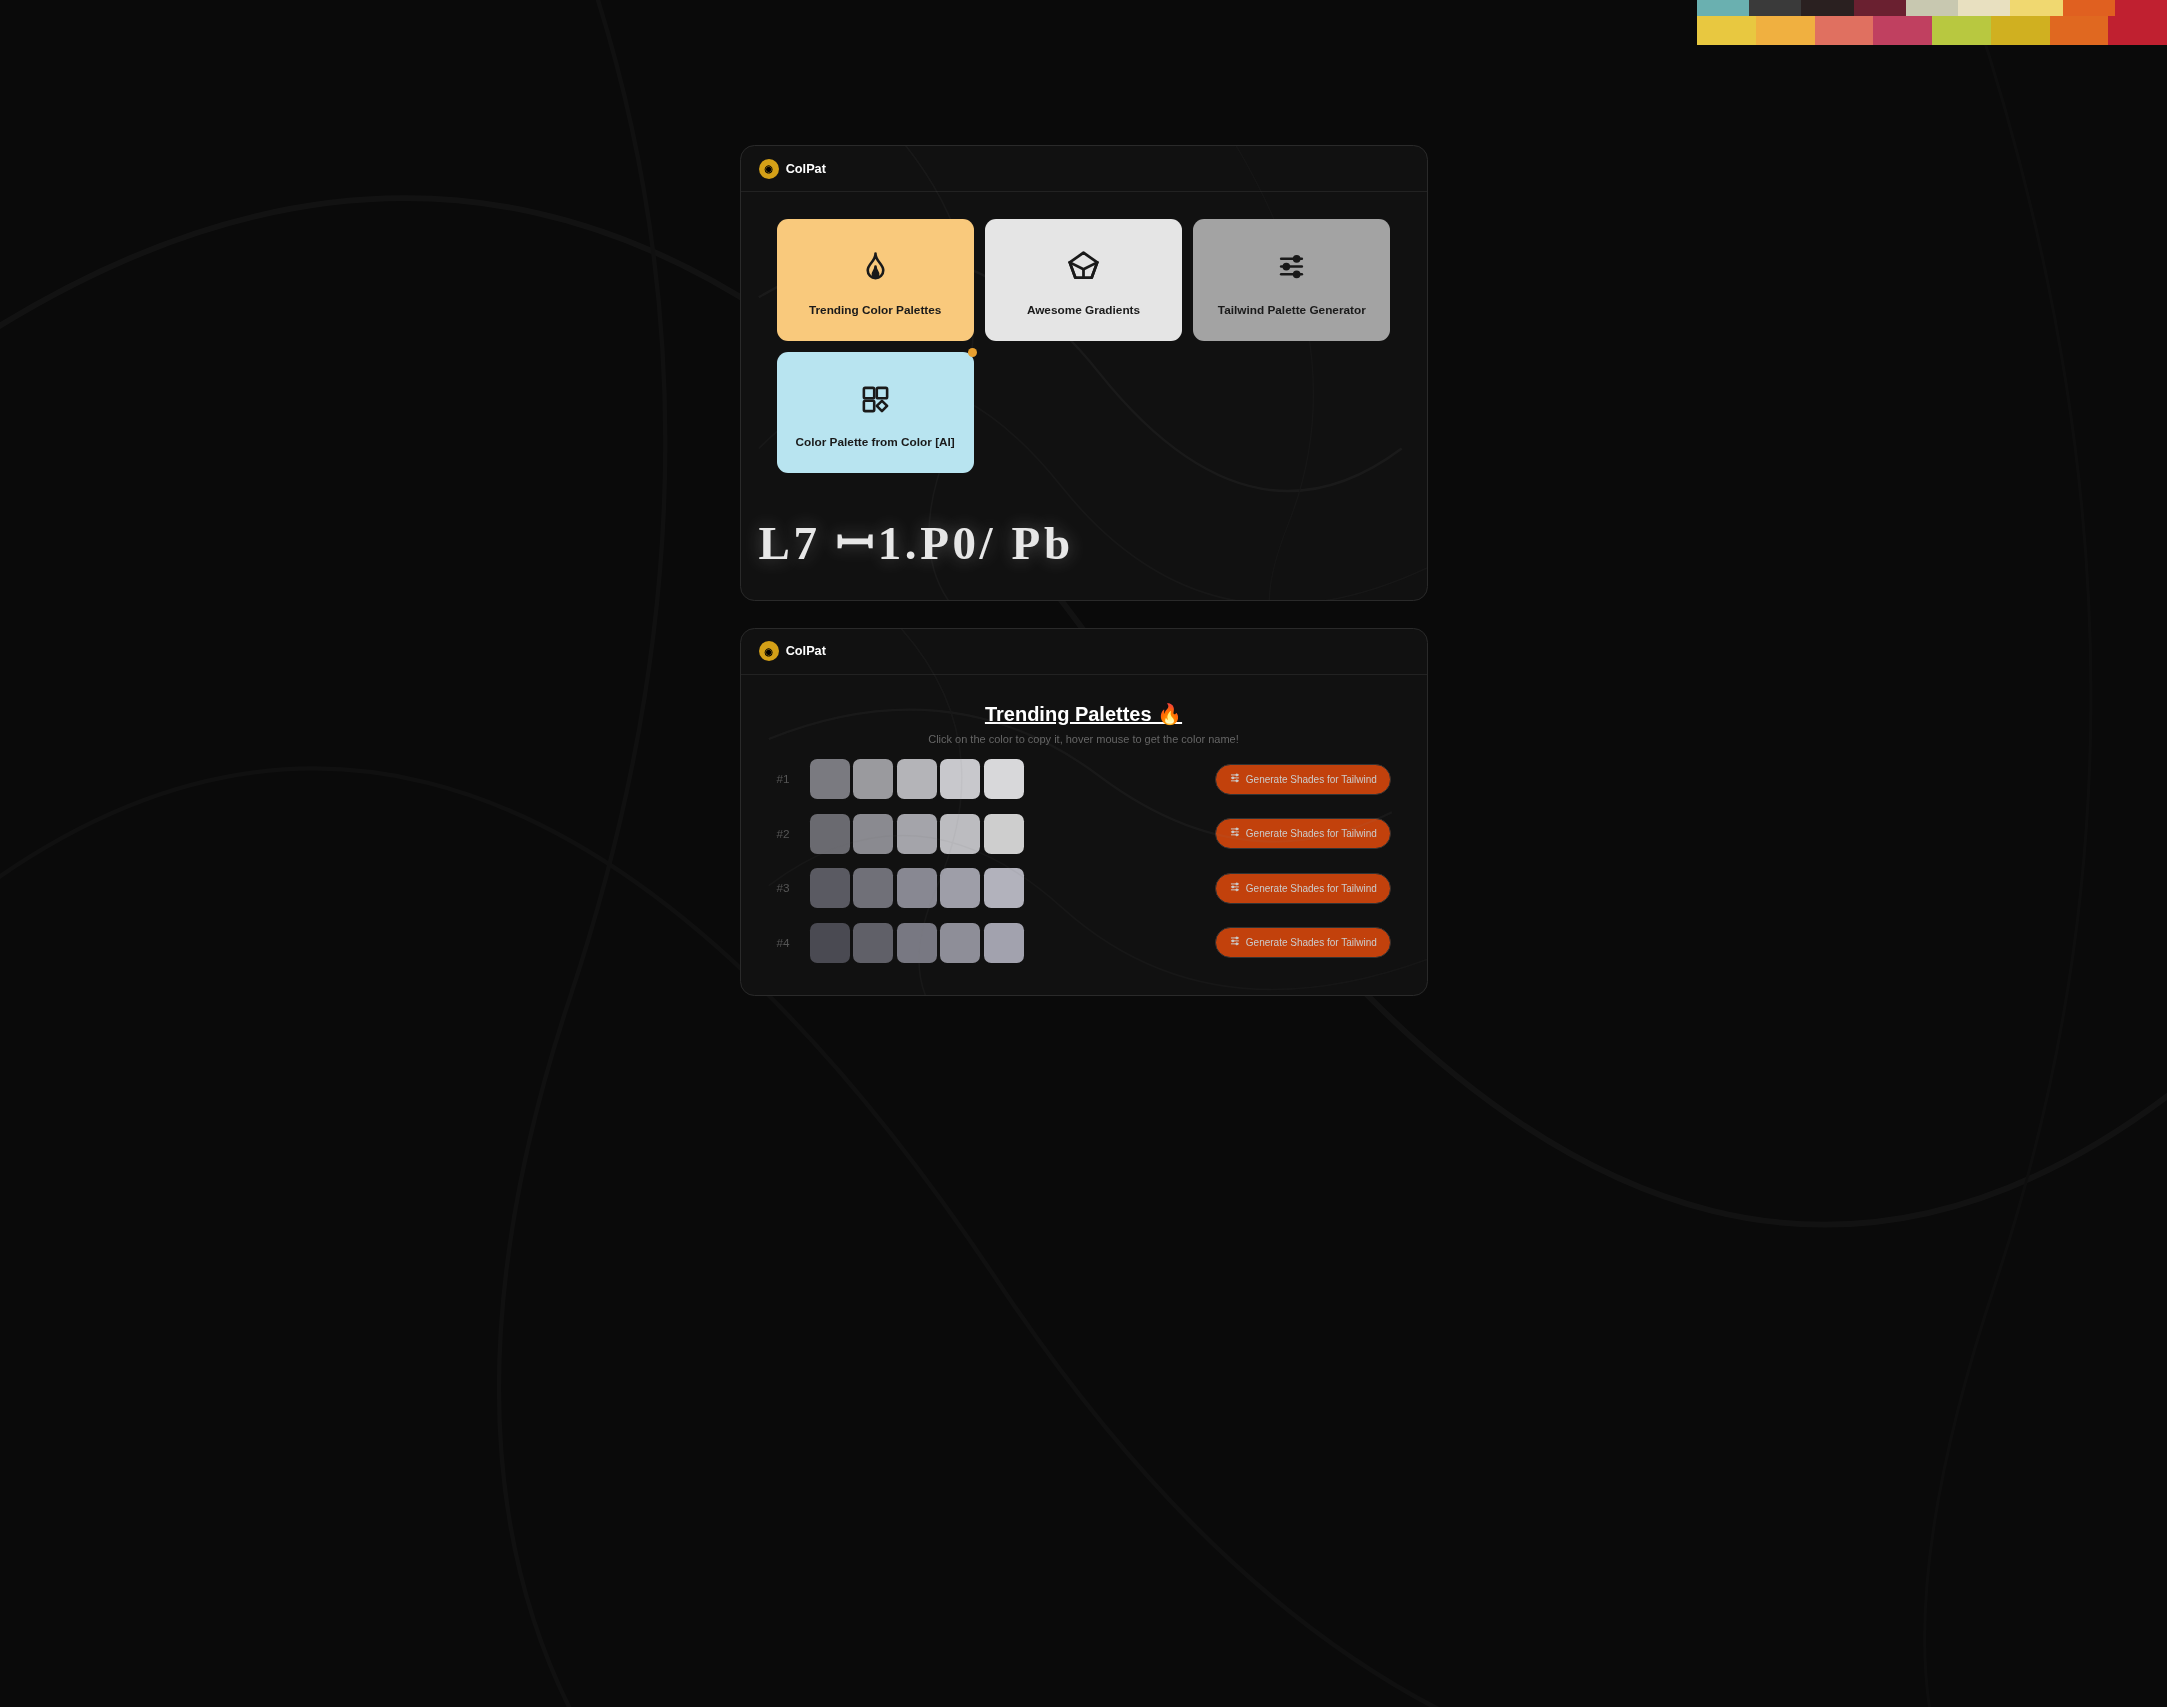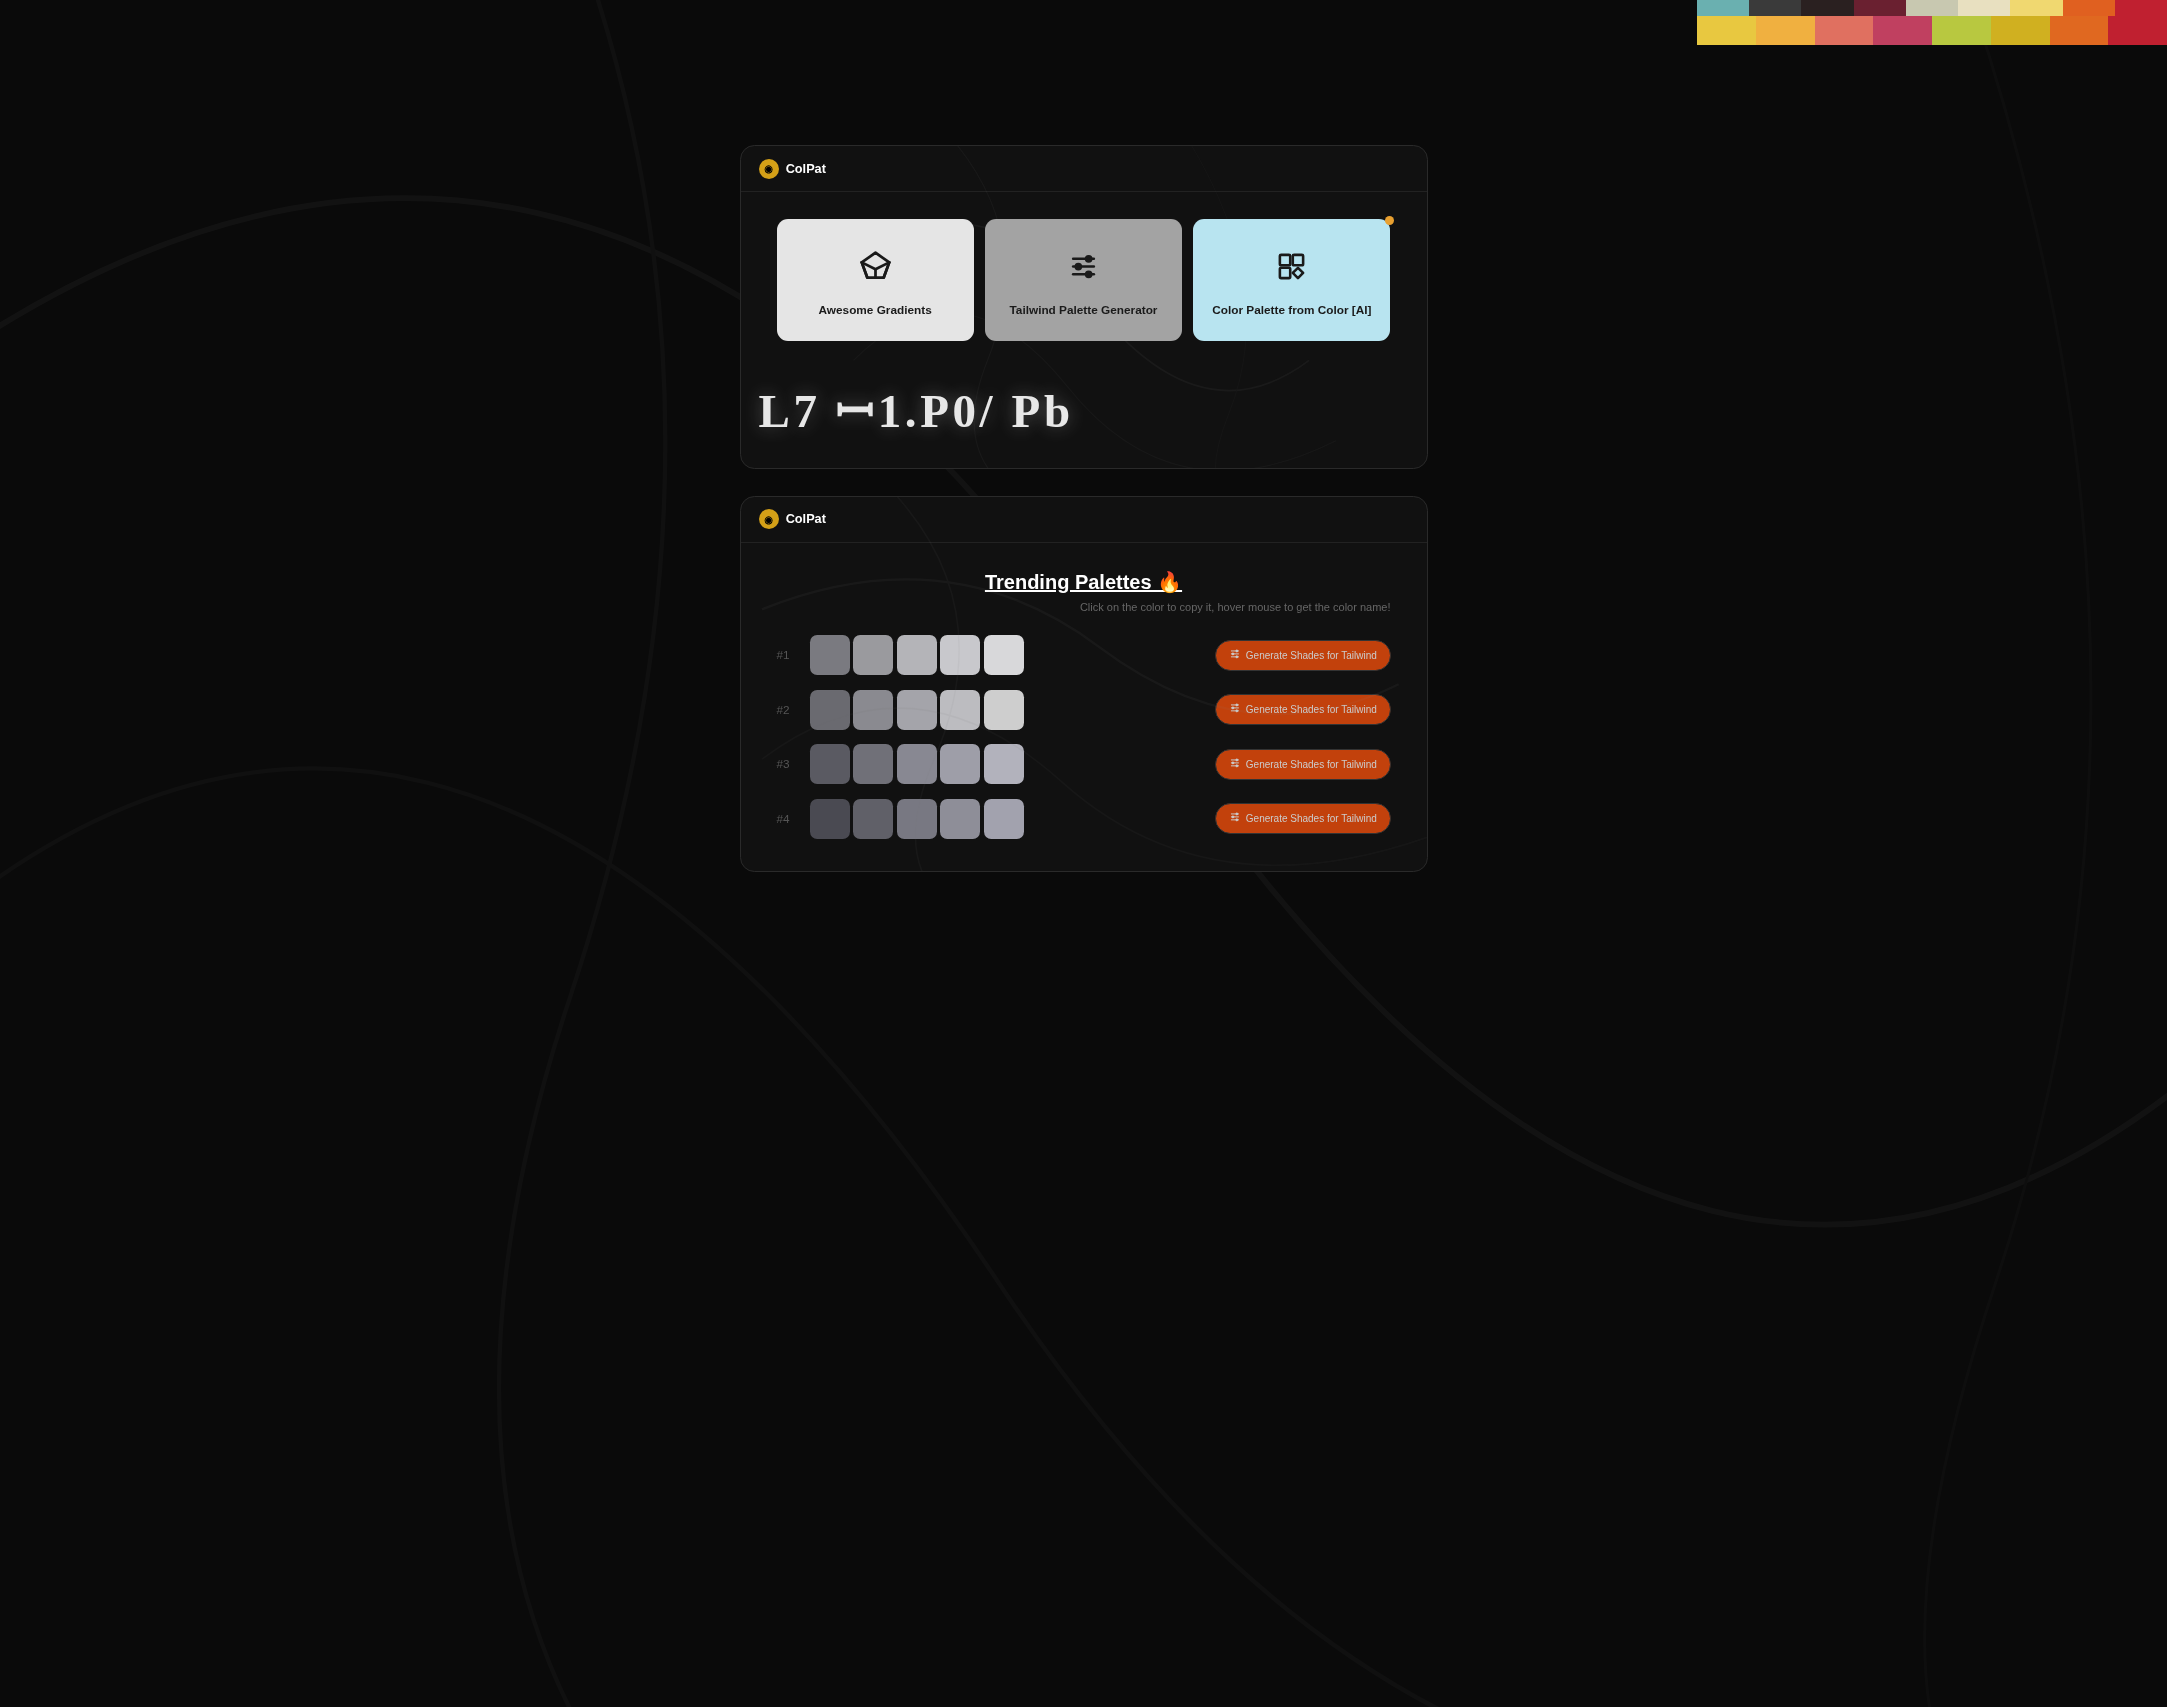--- a/index.html
+++ b/index.html
@@ -153,24 +153,24 @@
     .trending-title {
       text-align: center;
       color: #fff;
       font-size: 20px;
       font-weight: 700;
       margin-bottom: 7.2px;
       text-decoration: underline;
     }
 
     .trending-subtitle {
-      text-align: right;
+      text-align: center;
       color: #666;
       font-size: 11px;
-      margin-bottom: 22px;
+      margin-bottom: 14px;
     }
 
     .palette-row {
       display: flex;
       align-items: center;
       gap: 11px;
       margin-bottom: 14.5px;
     }
 
     .palette-number {
@@ -275,20 +275,31 @@
       <path d="M550 -50 Q750 250 650 500 Q550 750 850 650" stroke="#555" stroke-width="1.5" fill="none"></path>
     </svg>
 
     <div class="window-header">
       <div class="window-logo">◉</div>
       <span class="window-title">ColPat</span>
     </div>
 
     <div class="feature-grid">
 
+    <div class="feature-card-wrapper">
+          <div class="feature-card peach">
+            <div class="feature-card-icon">
+              <svg width="31" height="31" viewBox="0 0 24 24" fill="none" stroke="#1a1a1a" stroke-width="2" stroke-linecap="round" stroke-linejoin="round">
+                <path d="M12 2c0 6-6 8-6 13a6 6 0 0 0 12 0c0-5-6-7-6-13z"></path>
+                <path d="M12 12c0 3-2 4-2 6a2 2 0 0 0 4 0c0-2-2-3-2-6z" fill="#1a1a1a"></path>
+              </svg>
+            </div>
+            <div class="feature-card-label">Trending Color Palettes</div>
+          </div>
+        </div>
         <div class="feature-card-wrapper">
           <div class="feature-card pink">
             <div class="feature-card-icon">
               <svg width="33" height="33" viewBox="0 0 24 24" fill="none" stroke="#1a1a1a" stroke-width="2" stroke-linecap="round" stroke-linejoin="round">
                 <polygon points="12 2 22 9 18 20 6 20 2 9"></polygon>
                 <polyline points="2 9 12 14 22 9"></polyline>
                 <line x1="12" y1="14" x2="12" y2="20"></line>
                 <line x1="6" y1="20" x2="2" y2="9"></line>
                 <line x1="18" y1="20" x2="22" y2="9"></line>
               </svg>

